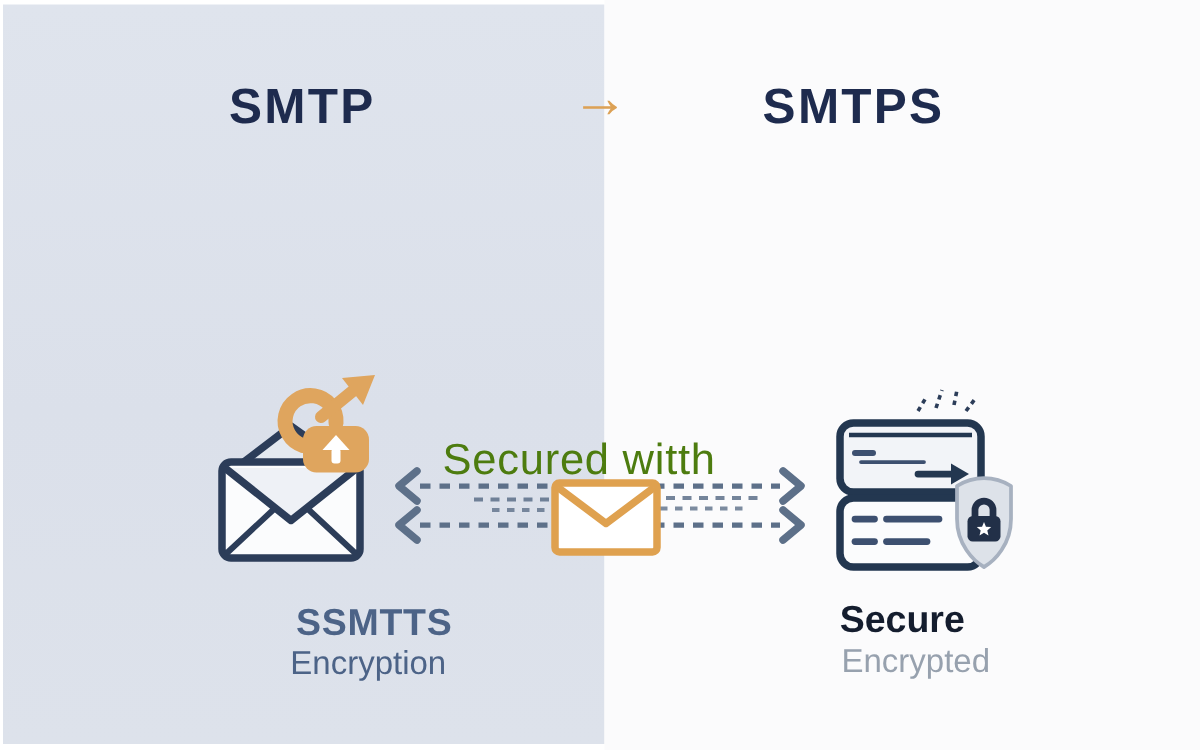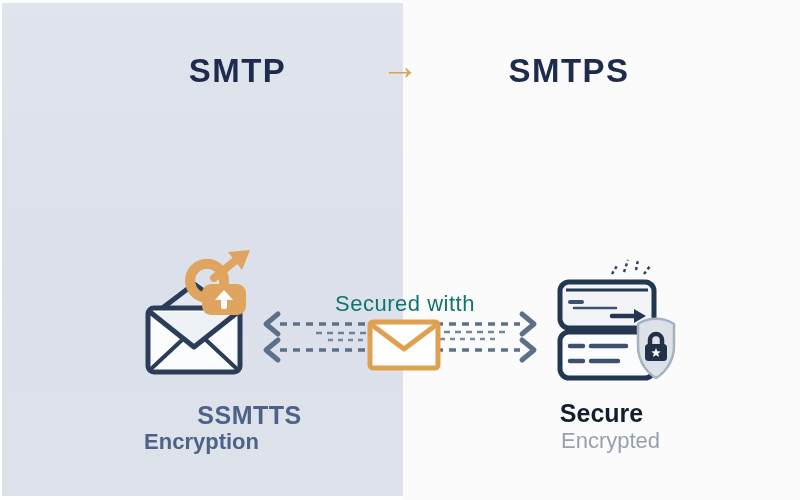--- a/index.html
+++ b/index.html
@@ -12,34 +12,34 @@
     background:linear-gradient(180deg,#dfe4ed 0%,#dbe0ea 55%,#dde2eb 100%);
   }
   .panel-right{
     position:absolute;left:403px;top:0;width:397px;height:500px;
     background:#fbfbfc;
   }
   .title{
     position:absolute;top:52px;text-align:center;
     font-size:33px;font-weight:600;letter-spacing:1.5px;color:#1e2b4e;
   }
-  .title-left{left:0;width:403px;margin-left:36px;}
+  .title-left{left:0;width:403px;}
   .title-right{left:403px;width:332px;}
   .top-arrow{
     position:absolute;left:368px;top:47px;width:64px;text-align:center;
     font-size:38px;font-weight:700;color:#dca155;line-height:1;
   }
   .secured-label{
-    position:absolute;left:295px;top:291px;width:220px;text-align:center;
-    font-size:22px;font-weight:400;color:#0f766e;letter-spacing:.5px;
+    position:absolute;left:295px;top:291px;width:220px;
+    font-size:29px;font-weight:400;color:#4d7c0f;letter-spacing:.5px;
   }
   .icon-abs{position:absolute;}
   .caption{position:absolute;text-align:center;}
   .cap-l1-left{left:0;top:401px;width:403px;font-size:25px;font-weight:600;color:#4c6387;letter-spacing:.5px;margin-left:48px;}
-  .cap-l2-left{left:0;top:429px;width:403px;font-size:22px;font-weight:700;color:#4c6387;}
+  .cap-l2-left{left:0;top:429px;width:403px;font-size:22px;font-weight:400;color:#4c6387;padding-left:44px;}
   .cap-l1-right{left:403px;top:399px;width:397px;font-size:25px;font-weight:700;color:#141d2e;}
   .cap-l2-right{left:403px;top:428px;width:415px;font-size:22px;font-weight:400;color:#97a1ae;}
 </style>
 </head>
 <body>
 
 <div class="canvas">
 
   <div class="panel-left"></div>
   <div class="panel-right"></div>

